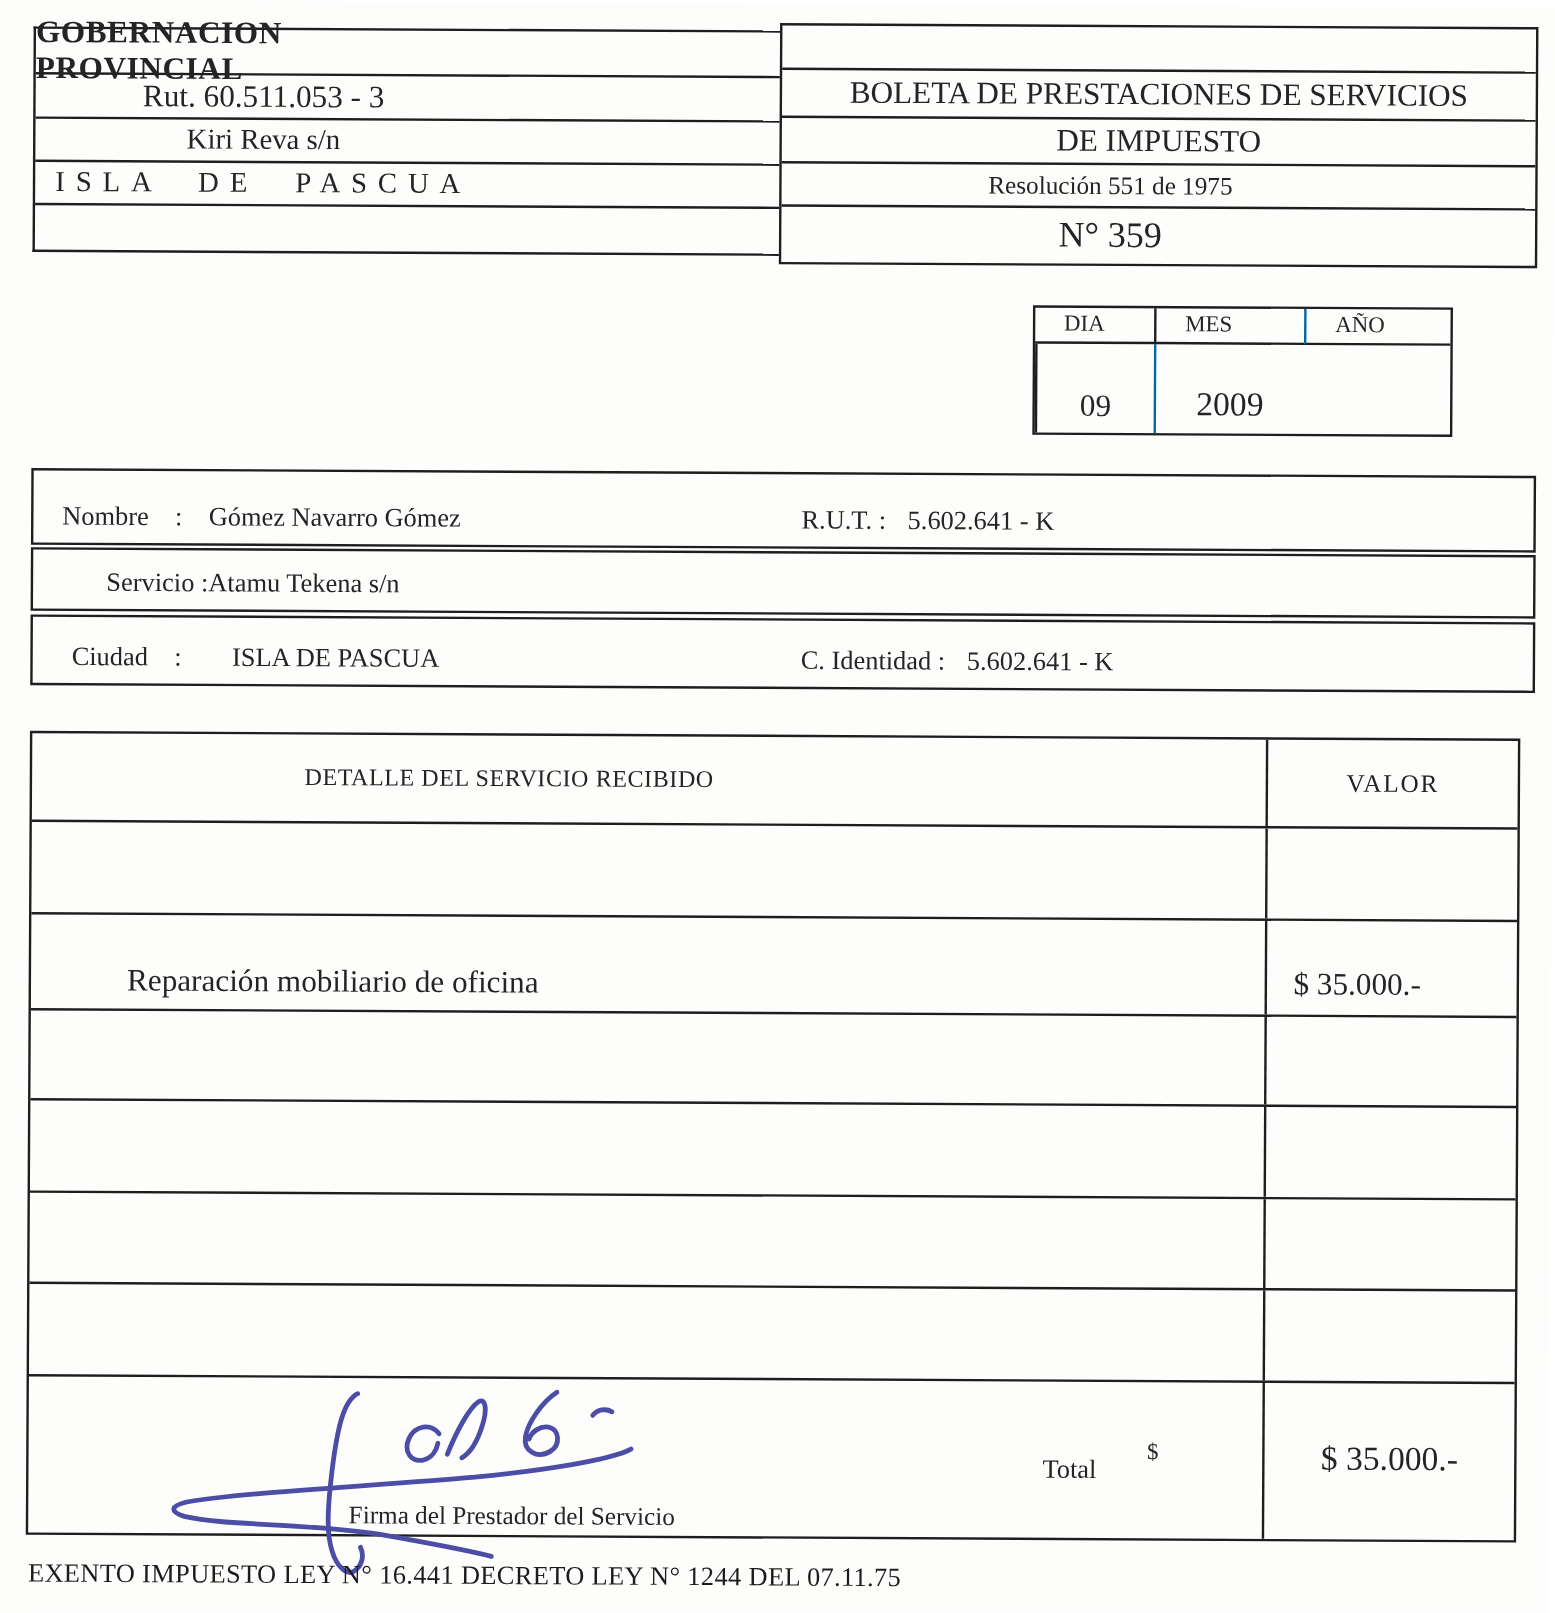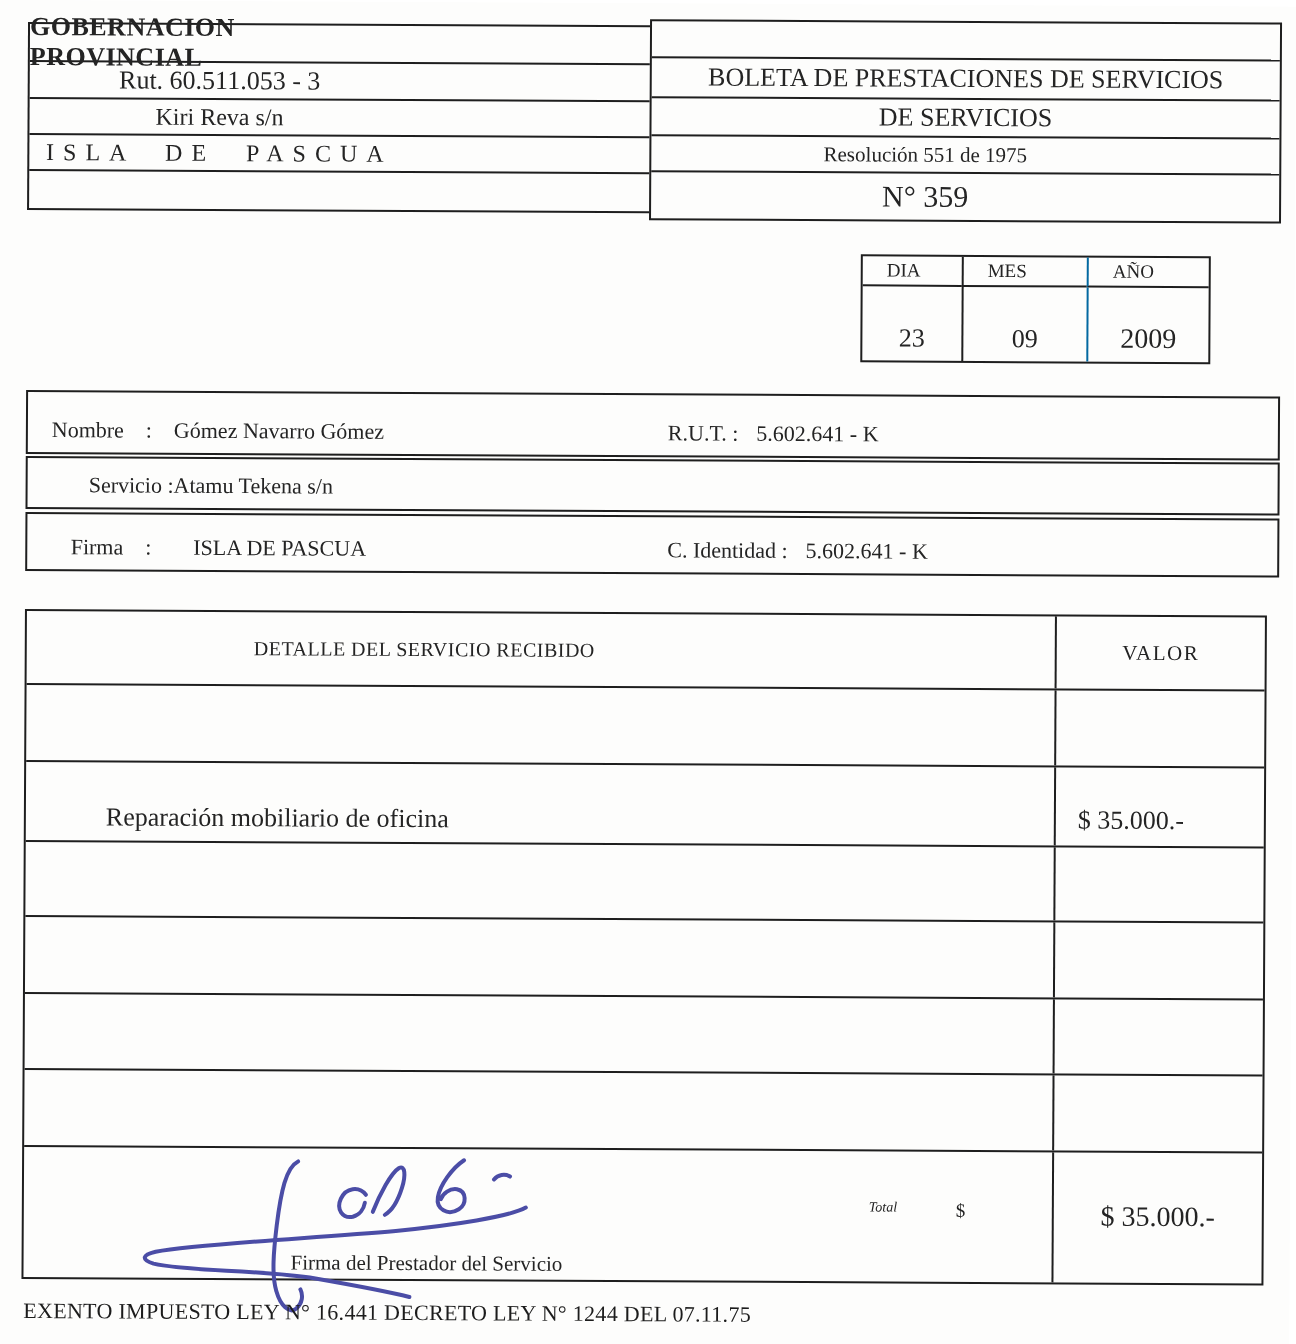--- a/index.html
+++ b/index.html
@@ -51,21 +51,21 @@
   .t-row{box-sizing:border-box;display:flex;flex:0 0 auto;}
   .t-row.sep{border-bottom:2px solid #1e1e1e;}
   .t-left{flex:0 0 1030px;box-sizing:border-box;border-right:2px solid #1e1e1e;display:flex;}
   .t-right{flex:1;box-sizing:border-box;display:flex;}
   .th-left{align-items:center;padding-left:227px;font-size:20px;letter-spacing:.5px;}
   .th-right{align-items:center;justify-content:center;font-size:21px;letter-spacing:1.5px;}
   .svc-left{align-items:flex-end;padding-left:80px;padding-bottom:8px;font-size:26px;}
   .svc-right{align-items:flex-end;padding-left:22px;padding-bottom:10px;font-size:26px;}
   .tot-left{position:relative;}
   .tot-right{position:relative;}
-  .total-lbl{position:absolute;left:845px;top:48px;font-size:14px;font-style:italic;}
+  .total-lbl{position:absolute;left:845px;top:60px;font-size:22px;}
   .total-cur{position:absolute;left:932px;top:48px;font-size:19px;}
   .firma{position:absolute;left:267px;top:102px;font-size:21px;}
   .total-val{position:absolute;left:0;right:0;top:48px;text-align:center;font-size:28px;}
   
   .sig{position:absolute;left:140px;top:1146px;width:510px;height:178px;overflow:visible;pointer-events:none;}
   .footer-note{position:absolute;left:30px;top:1298px;font-size:22px;letter-spacing:.3px;color:#1c1c1c;}
 </style>
 </head>
 <body>
 
@@ -86,54 +86,53 @@
       </div>
     <div class="hrow" style="flex:1;"></div>
   </section>
 
   <section class="abs hdr-right">
     <div class="hrow sep" style="height:37px;"></div>
     <div class="hrow sep" style="height:40px;">
         <span class="title1">BOLETA DE PRESTACIONES DE SERVICIOS</span>
       </div>
     <div class="hrow sep" style="height:38px;">
-        <span class="title2">DE SERVICIOS</span>
+        <span class="title2">DE IMPUESTO</span>
       </div>
     <div class="hrow sep pad-r80" style="height:36px;">
         <span class="resol">Resolución 551 de 1975</span>
       </div>
     <div class="hrow pad-r80" style="flex:1;">
         <span class="recnum">N° 359</span>
       </div>
   </section>
 
   <section class="abs date-box">
     <div class="dcell c1">DIA</div>
     <div class="dcell c2">MES</div>
     <div class="dcell c3">AÑO</div>
-    <div class="dval c1">23</div>
     <div class="dval c2">09</div>
     <div class="dval c3">2009</div>
   </section>
 
   <div class="party-row p1">
     <span class="p-label">Nombre</span>
     <span class="p-colon">:</span>
     <span class="p-val">Gómez Navarro Gómez</span>
     <span class="p-right">
       <span>R.U.T. :</span>
       <span>5.602.641 - K</span>
     </span>
   </div>
   <div class="party-row p2">
     <span class="p-label" style="width:138px;">Servicio :</span>
     <span class="p-val">Atamu Tekena s/n</span>
   </div>
   <div class="party-row p3">
-    <span class="p-label">Firma</span>
+    <span class="p-label">Ciudad</span>
     <span class="p-colon">:</span>
     <span class="p-val city">ISLA DE PASCUA</span>
     <span class="p-right">
       <span>C. Identidad :</span>
       <span>5.602.641 - K</span>
     </span>
   </div>
 
   <section class="abs svc-table">
     <div class="t-row sep" style="height:74px;">

